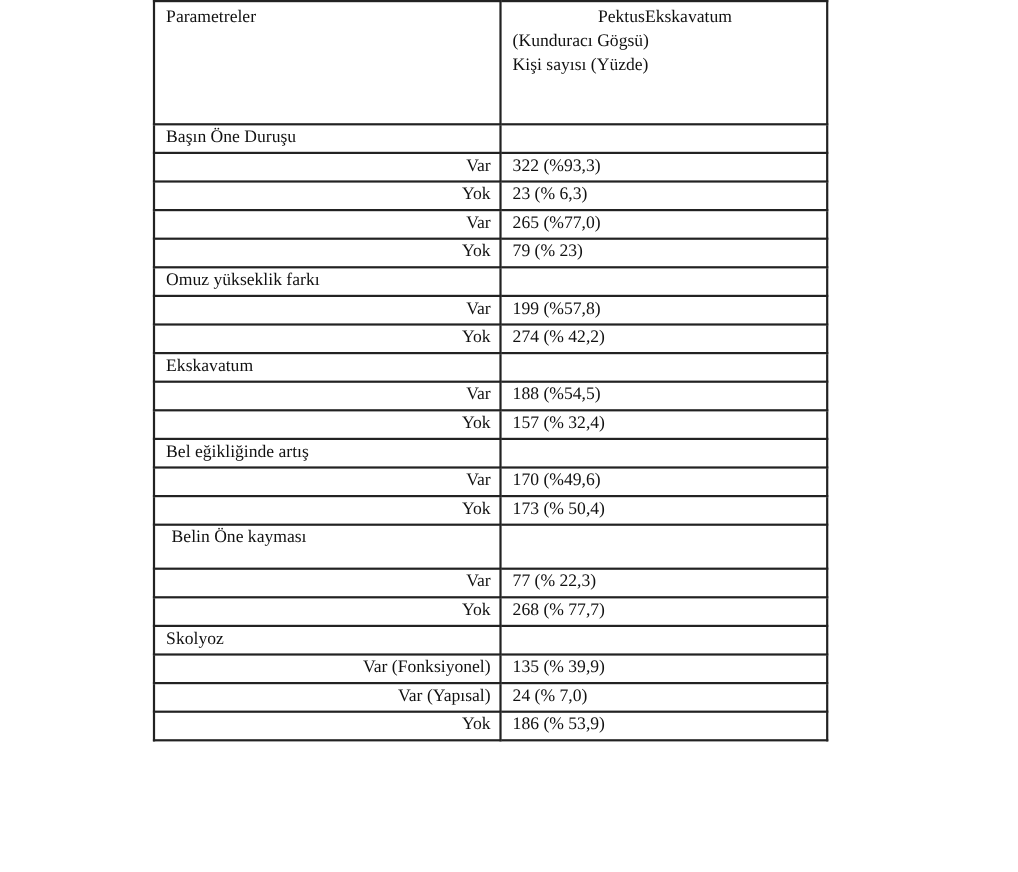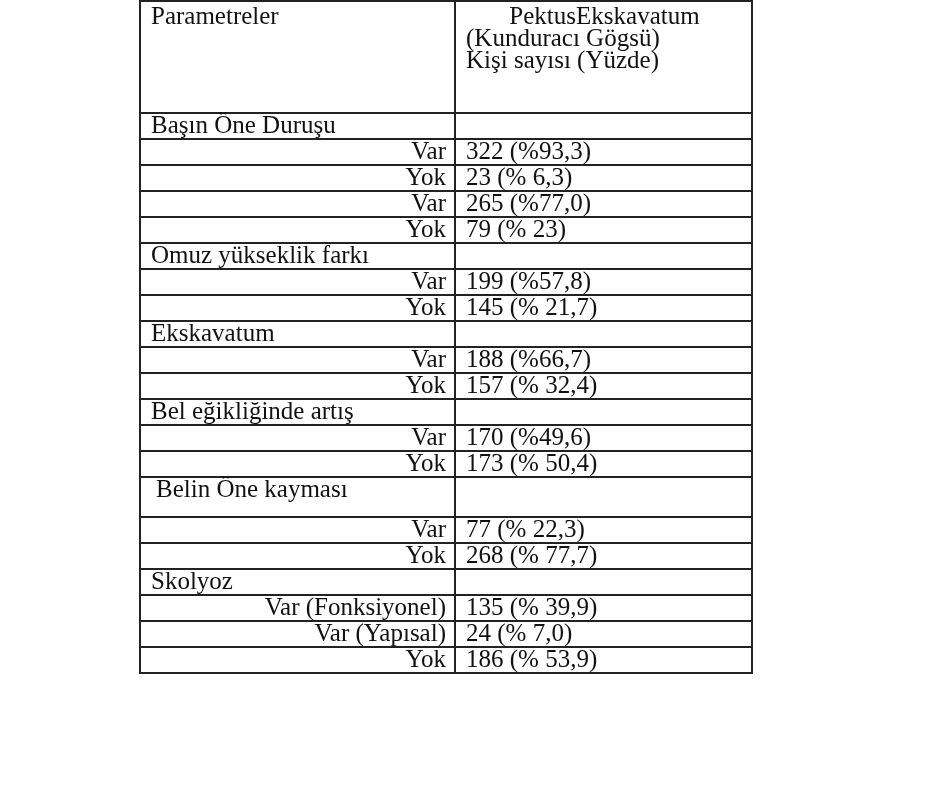--- a/index.html
+++ b/index.html
@@ -1,19 +1,19 @@
 <!DOCTYPE html>
 <html><head>
 <meta charset="utf-8">
 <style>
   html, body { margin: 0; padding: 0; background: #ffffff; }
   body { width: 925px; height: 793px; position: relative; overflow: hidden;
          font-family: "Liberation Serif", serif; color: #111; }
   table { position: absolute; left: 139px; top: 0px; width: 614px;
-          border-collapse: collapse; font-size: 25px; line-height: 22px; }
+          border-collapse: collapse; font-size: 16px; line-height: 22px; }
   td { border: 2px solid #222; padding: 0 8px 0 10px; vertical-align: top; height: 24px; }
   td.c1 { width: 290px; }
   tr.header td { height: 107px; padding-top: 3px; }
   tr.header td.c2 { text-align: justify; }
   .hdr-line1 { display: flex; justify-content: center; }
   tr.sub td.c1 { text-align: right; }
   tr.tall td { height: 38px; padding-left: 15px; }
   .cell-text { display: block; }
 </style>
 </head>
@@ -55,29 +55,29 @@
       <tr class="group">
         <td class="c1">Omuz yükseklik farkı</td>
         <td class="c2"></td>
       </tr>
       <tr class="sub">
         <td class="c1">Var</td>
         <td class="c2">199 (%57,8)</td>
       </tr>
       <tr class="sub">
         <td class="c1">Yok</td>
-        <td class="c2">145 (% 21,7)</td>
+        <td class="c2">274 (% 42,2)</td>
       </tr>
       <tr class="group">
         <td class="c1">Ekskavatum</td>
         <td class="c2"></td>
       </tr>
       <tr class="sub">
         <td class="c1">Var</td>
-        <td class="c2">188 (%66,7)</td>
+        <td class="c2">188 (%54,5)</td>
       </tr>
       <tr class="sub">
         <td class="c1">Yok</td>
         <td class="c2">157 (% 32,4)</td>
       </tr>
       <tr class="group">
         <td class="c1">Bel eğikliğinde artış</td>
         <td class="c2"></td>
       </tr>
       <tr class="sub">

